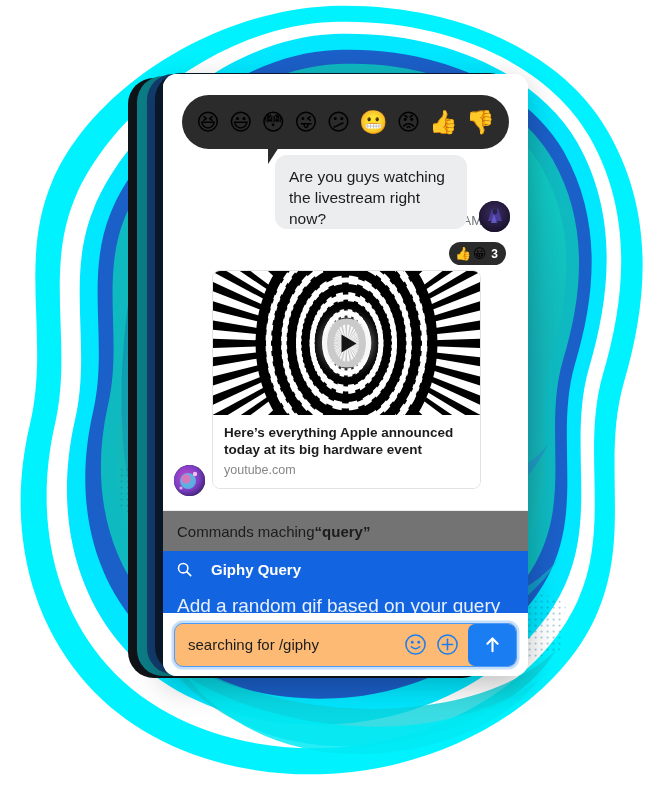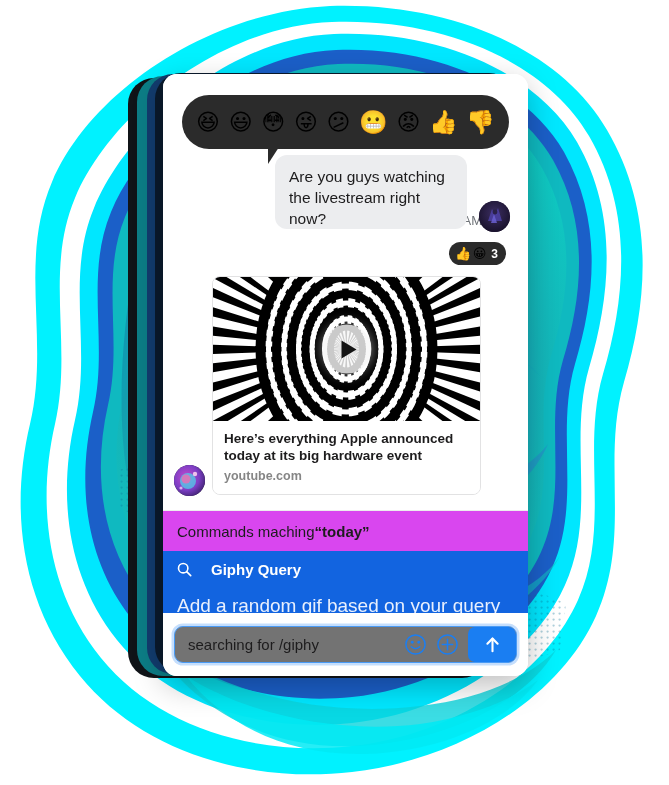--- a/index.html
+++ b/index.html
@@ -90,50 +90,49 @@
     padding:0 8px 0 7px;z-index:6;
   }
   #reaction-pill .em{font-family:"DejaVu Sans",sans-serif;font-size:13px;line-height:1;}
   #reaction-pill .cnt{color:#fff;font-size:12px;font-weight:bold;margin-left:4px;}
 
   
   #attach{
     position:absolute;left:49px;top:196px;width:267px;
     border:1px solid #e2e2e3;border-radius:8px;overflow:hidden;background:#fff;
     z-index:2;
-    margin-top:6px;
   }
   #thumb{position:relative;width:100%;height:144px;background:#fff;overflow:hidden;}
   #thumb svg{display:block;width:100%;height:100%;}
   #play{
     position:absolute;left:50%;top:50%;transform:translate(-50%,-50%);
     width:49px;height:49px;border-radius:50%;
     background:rgba(246,246,246,.82);
     display:flex;align-items:center;justify-content:center;
     box-shadow:0 0 14px rgba(255,255,255,.55);
   }
   #play .tri{
     width:0;height:0;margin-left:4px;
     border-left:15px solid #151515;
     border-top:9.5px solid transparent;
     border-bottom:9.5px solid transparent;
   }
   #attach-body{padding:9px 11px 11px 11px;background:#fff;}
   #attach-title{font-size:13.5px;font-weight:bold;line-height:17px;color:#1d1c1d;}
-  #attach-src{font-size:12.5px;color:#868686;margin-top:5px;font-weight:bold;}
+  #attach-src{font-size:12.5px;color:#868686;margin-top:5px;}
 
   #sender-row{
     position:absolute;left:49px;top:393px;display:flex;align-items:baseline;gap:9px;
   }
   #sender-name{font-size:13.5px;font-weight:bold;color:#5d6166;}
   #sender-time{font-size:12.5px;color:#86898d;}
 
   
   #cmd-header{
-    flex:0 0 auto;height:40px;background:#d946ef;
+    flex:0 0 auto;height:40px;background:#737373;
     border-top:1px solid #eceded;
     display:flex;align-items:center;padding-left:14px;
     font-size:15px;color:#1d1c1d;
   }
   #cmd-header b{font-weight:bold;}
 
   
   #cmd-row{
     flex:0 0 auto;height:62px;background:#1264e0;
     padding:10px 14px 0 14px;box-sizing:border-box;
@@ -143,24 +142,24 @@
   #search-icon{width:15px;height:15px;flex:0 0 auto;}
   #cmd-title{color:#fff;font-weight:bold;font-size:15px;}
   #cmd-desc{color:#e9f0fd;font-size:19px;margin-top:17px;}
 
   
   #composer-wrap{
     flex:1 1 auto;background:#fff;
     display:flex;align-items:center;padding:0 11px;
   }
   #composer{
-    position:relative;width:100%;height:37px;
+    position:relative;width:100%;height:44px;
     border:1.6px solid #4a9bf5;border-radius:9px;
     box-shadow:0 0 0 2.5px rgba(116,176,248,.42);
-    display:flex;align-items:center;background:#737373;
+    display:flex;align-items:center;background:#fdba74;
     box-sizing:border-box;overflow:hidden;
   }
   #composer-input{
     flex:1 1 auto;border:none;outline:none;background:transparent;
     font-family:"Liberation Sans",sans-serif;font-size:15px;color:#1d1c1d;
     padding-left:13px;
   }
   .c-icon{
     width:23px;height:23px;flex:0 0 auto;margin-right:9px;cursor:pointer;
   }
@@ -401,21 +400,21 @@
         </svg>
       </div>
       <div id="sender-row">
         <span id="sender-name">Ricky</span>
         <span id="sender-time">10:34AM</span>
       </div>
     </div>
 
     <div id="cmd-header">
       <span>Commands maching </span>
-        <b>“today”</b>
+        <b>“query”</b>
     </div>
 
     <div id="cmd-row">
       <div id="cmd-title-line">
         <svg id="search-icon" viewBox="0 0 16 16">
           <circle cx="6.6" cy="6.6" r="5" fill="none" stroke="#ffffff" stroke-width="1.7"></circle>
           <line x1="10.3" y1="10.3" x2="14.6" y2="14.6" stroke="#ffffff" stroke-width="1.7" stroke-linecap="round"></line>
         </svg>
         <span id="cmd-title">Giphy Query</span>
       </div>

